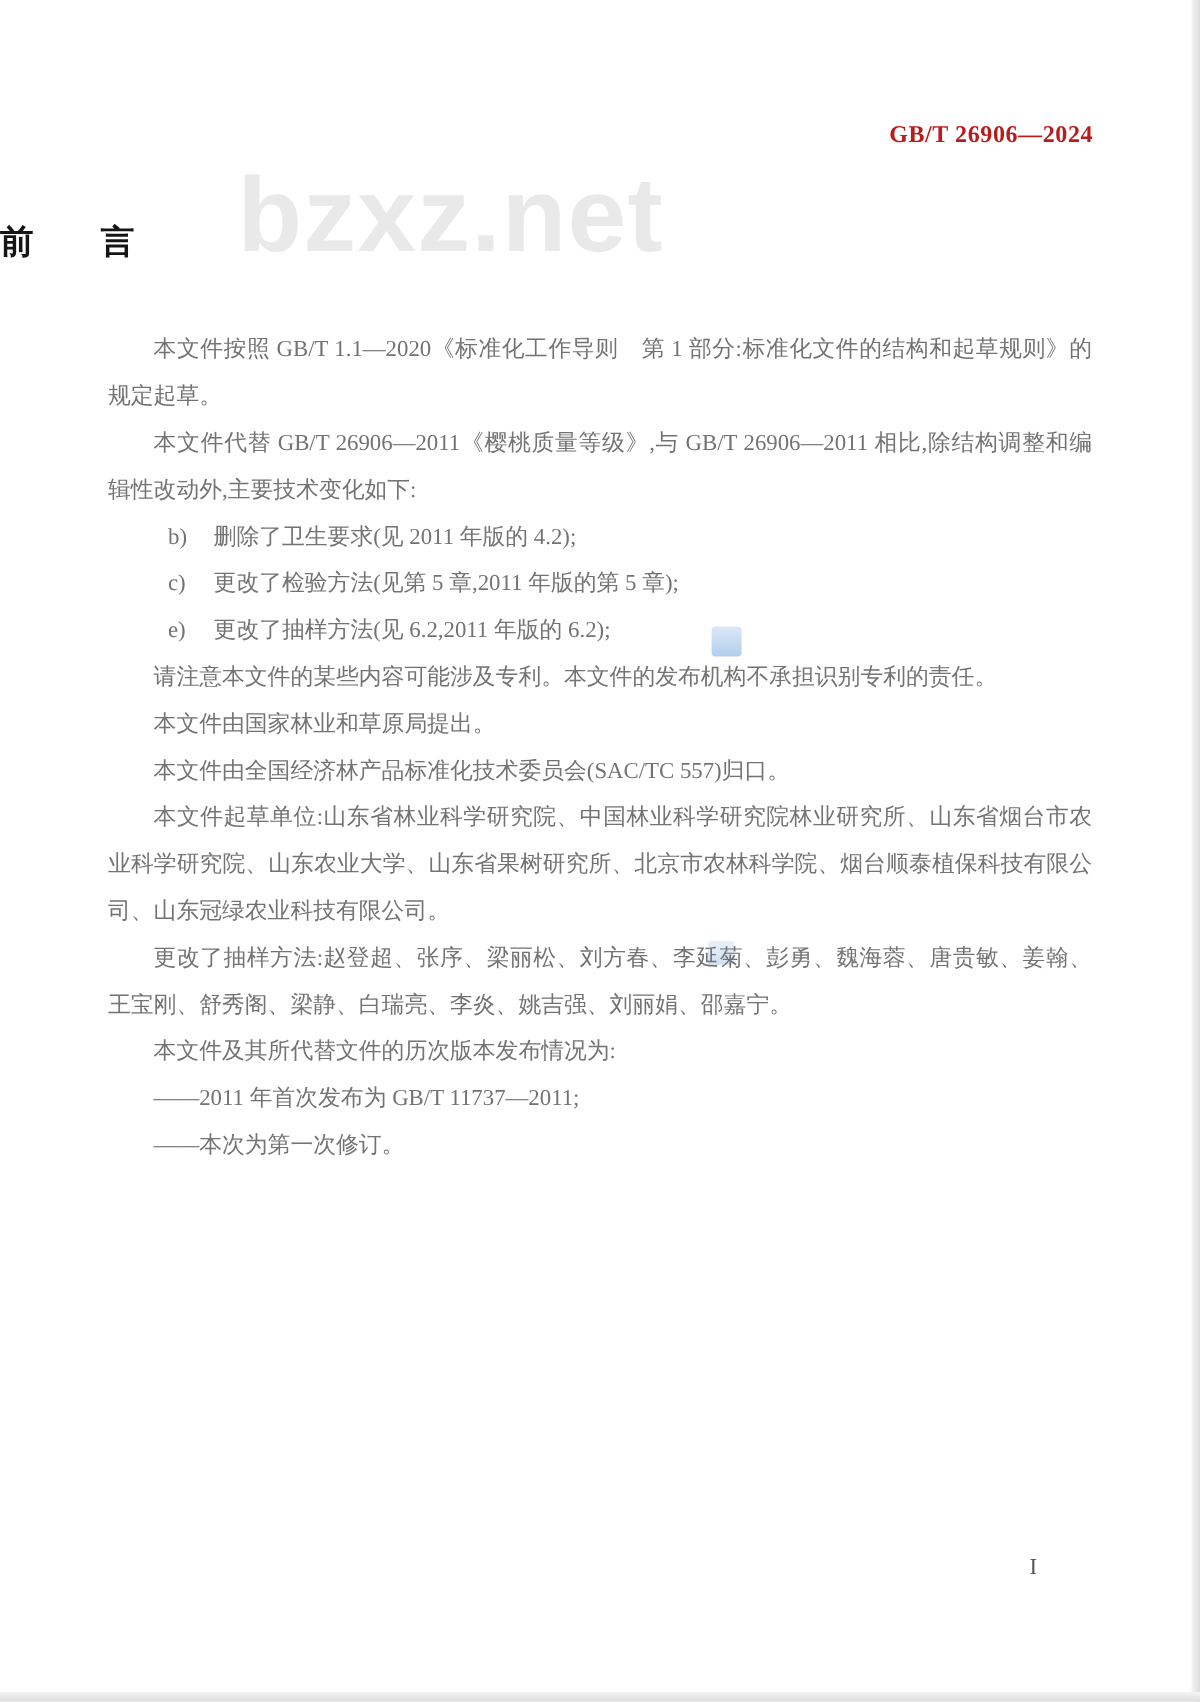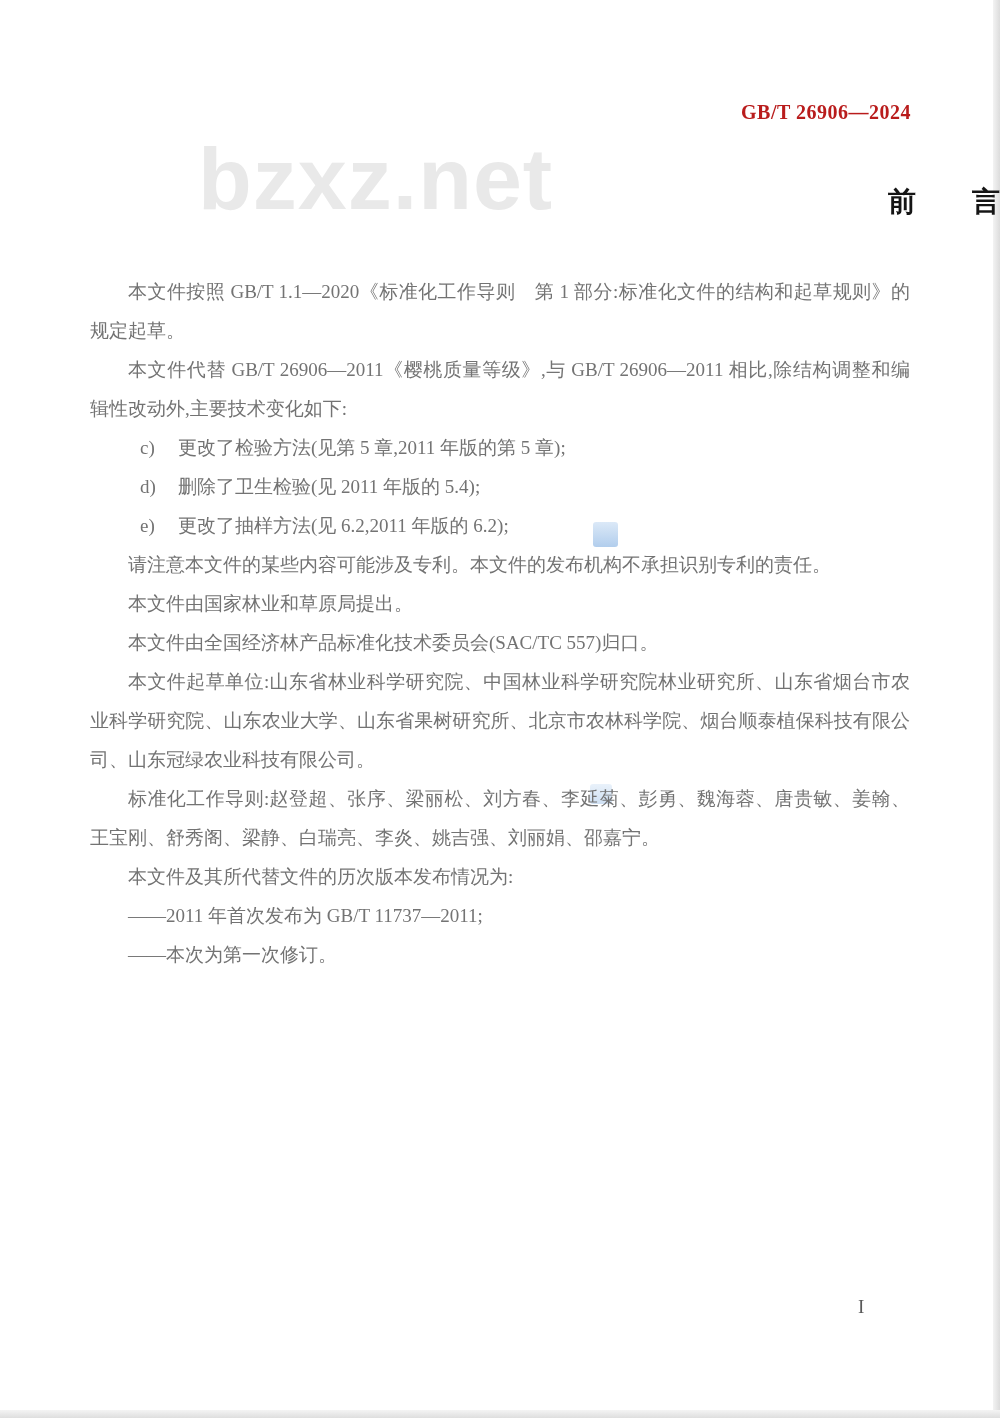--- a/index.html
+++ b/index.html
@@ -34,21 +34,21 @@
     font-family: "Liberation Sans", "DejaVu Sans", sans-serif;
     font-size: 88px; font-weight: bold;
     color: #e9e9e9; letter-spacing: 1px;
     user-select: none; white-space: nowrap;
     z-index: 0;
   }
 
   .page-title {
     position: absolute; top: 183px; left: 0;
     width: 100%; margin: 0;
-    text-align: right;
+    text-align: left;
     font-size: 28px; font-weight: bold; color: #151515;
     z-index: 1;
   }
 
   .content {
     position: absolute; top: 272px; left: 90px;
     width: 820px;
     font-size: 19px; line-height: 39px;
     color: #737373;
     text-align: justify;
@@ -85,37 +85,37 @@
 
   <h1 class="page-title">前　　言</h1>
 
   <div class="content">
 
     <p class="para">本文件按照 GB/T 1.1—2020《标准化工作导则　第 1 部分:标准化文件的结构和起草规则》的规定起草。</p>
 
     <p class="para">本文件代替 GB/T 26906—2011《樱桃质量等级》,与 GB/T 26906—2011 相比,除结构调整和编辑性改动外,主要技术变化如下:</p>
 
 
+    <div class="change-item"><span class="change-label">b)</span><span>删除了卫生要求(见 2011 年版的 4.2);</span></div>
 
     <div class="change-item"><span class="change-label">c)</span><span>更改了检验方法(见第 5 章,2011 年版的第 5 章);</span></div>
 
-    <div class="change-item"><span class="change-label">d)</span><span>删除了卫生检验(见 2011 年版的 5.4);</span></div>
 
     <div class="change-item"><span class="change-label">e)</span><span>更改了抽样方法(见 6.2,2011 年版的 6.2);</span></div>
 
 
     <p class="para">请注意本文件的某些内容可能涉及专利。本文件的发布机构不承担识别专利的责任。</p>
 
     <p class="para">本文件由国家林业和草原局提出。</p>
 
     <p class="para">本文件由全国经济林产品标准化技术委员会(SAC/TC 557)归口。</p>
 
     <p class="para">本文件起草单位:山东省林业科学研究院、中国林业科学研究院林业研究所、山东省烟台市农业科学研究院、山东农业大学、山东省果树研究所、北京市农林科学院、烟台顺泰植保科技有限公司、山东冠绿农业科技有限公司。</p>
 
-    <p class="para">标准化工作导则:赵登超、张序、梁丽松、刘方春、李延菊、彭勇、魏海蓉、唐贵敏、姜翰、王宝刚、舒秀阁、梁静、白瑞亮、李炎、姚吉强、刘丽娟、邵嘉宁。</p>
+    <p class="para">更改了抽样方法:赵登超、张序、梁丽松、刘方春、李延菊、彭勇、魏海蓉、唐贵敏、姜翰、王宝刚、舒秀阁、梁静、白瑞亮、李炎、姚吉强、刘丽娟、邵嘉宁。</p>
 
     <p class="para">本文件及其所代替文件的历次版本发布情况为:</p>
 
     <div class="history-item">——2011 年首次发布为 GB/T 11737—2011;</div>
     <div class="history-item">——本次为第一次修订。</div>
 
   </div>
 
   <div class="artifact artifact-1"></div>
   <div class="artifact artifact-2"></div>

